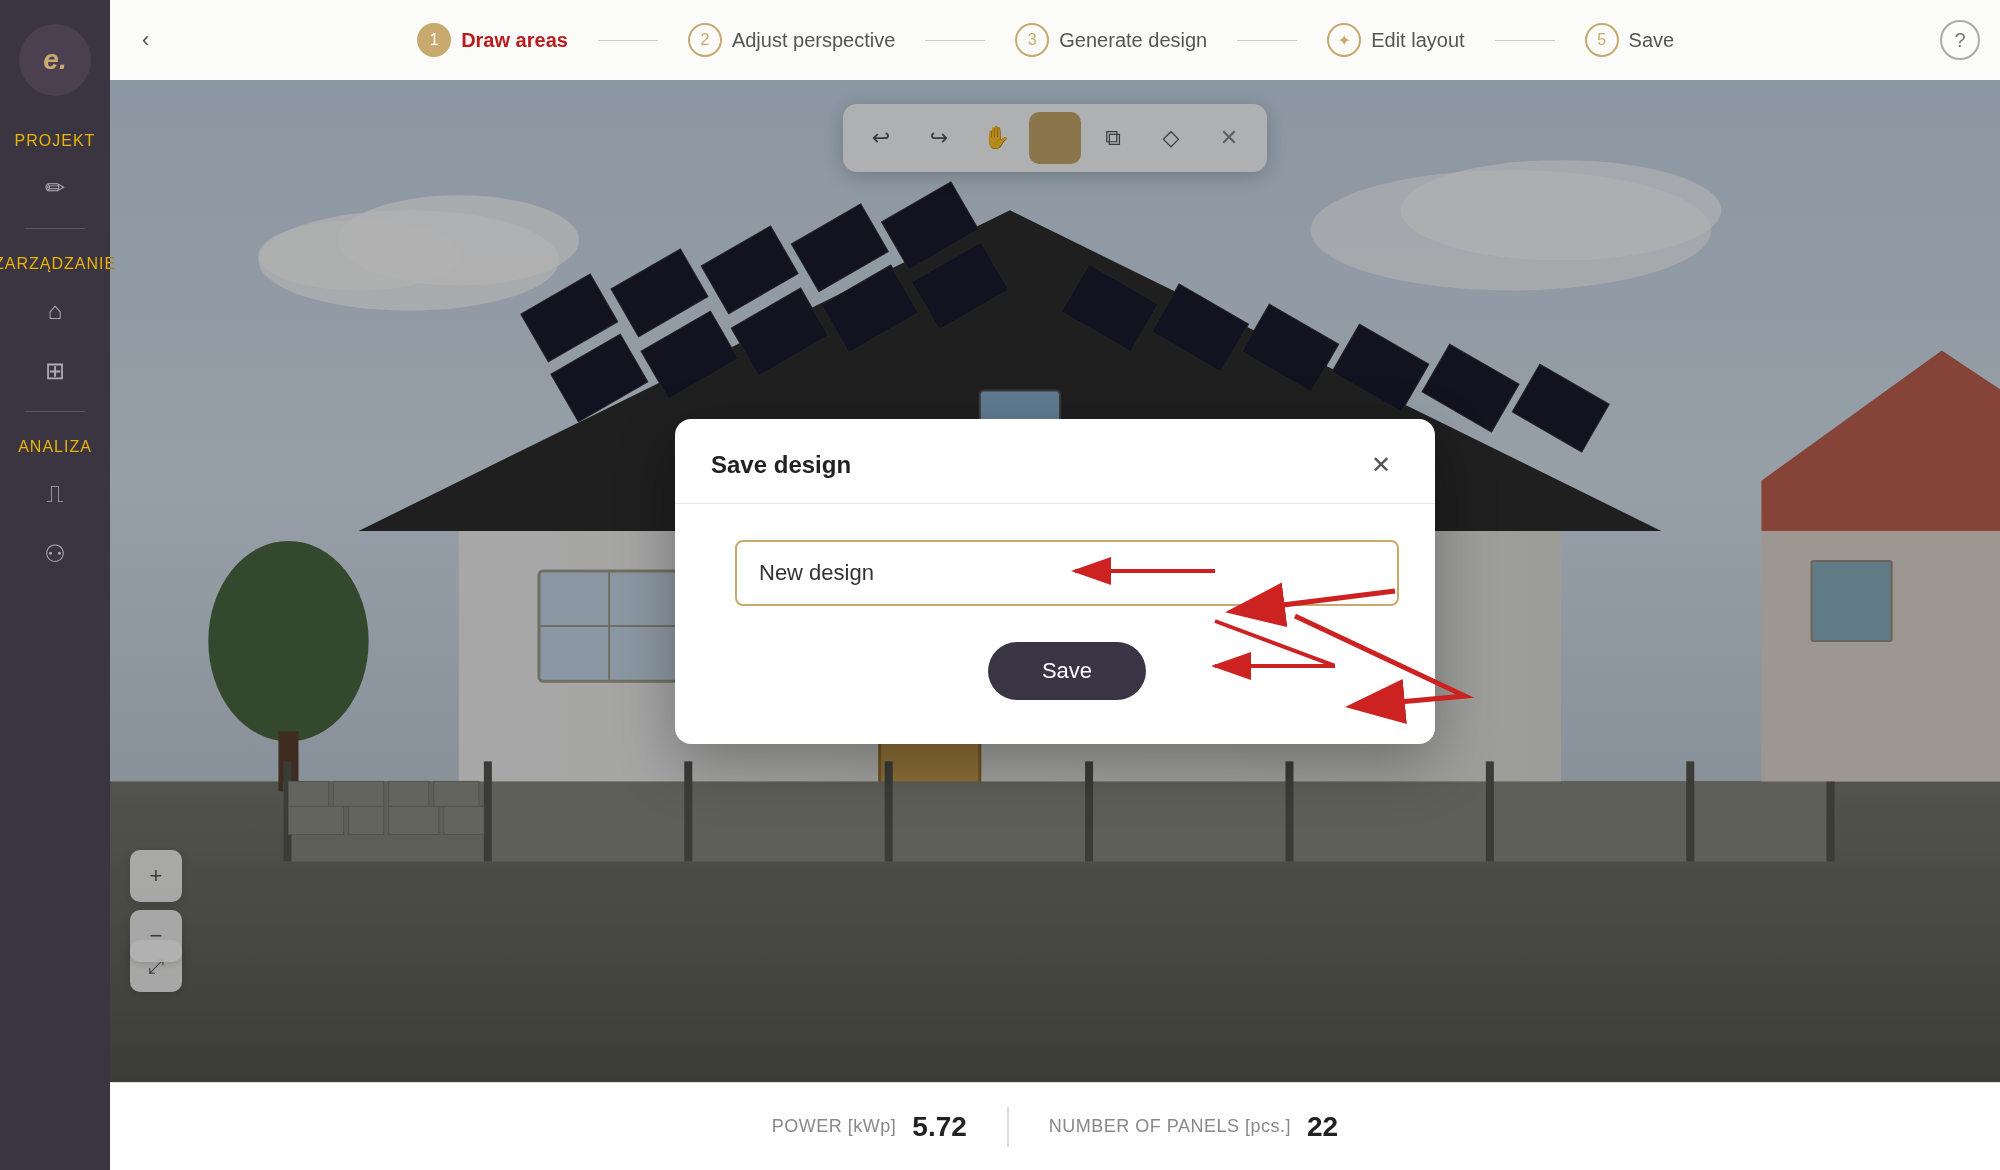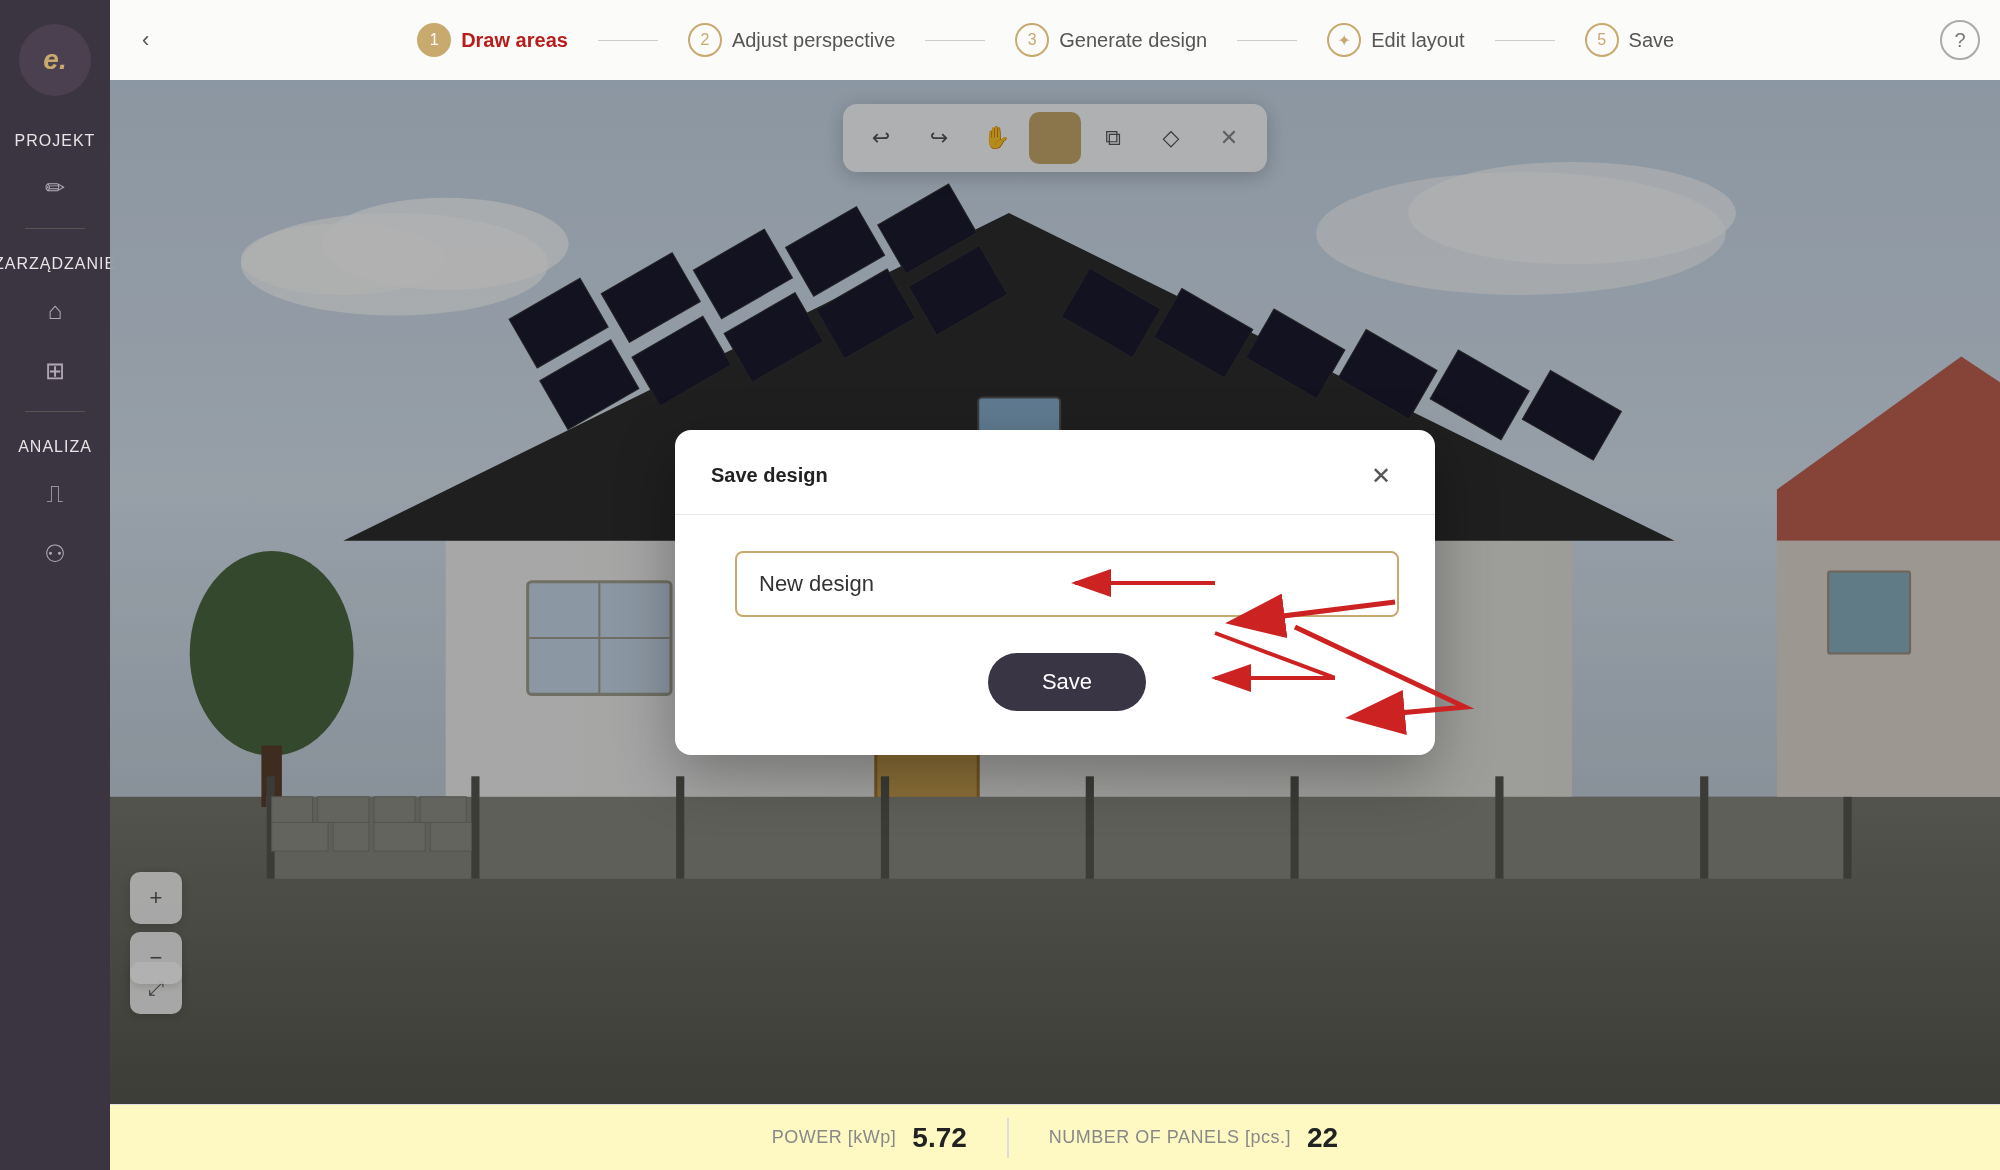--- a/index.html
+++ b/index.html
@@ -32,21 +32,21 @@
       margin: 24px auto 20px;
       display: flex;
       align-items: center;
       justify-content: center;
       font-size: 28px;
       color: #c8a96e;
       font-weight: bold;
       font-style: italic;
     }
     .sidebar-section-label {
-      color: #e5e5e5;
+      color: #eab308;
       font-size: 16px;
       letter-spacing: 1px;
       text-transform: uppercase;
       margin: 16px 0 8px;
       align-self: center;
     }
     .sidebar-icon {
       width: 52px;
       height: 52px;
       display: flex;
@@ -235,22 +235,22 @@
       box-shadow: 0 2px 8px rgba(0,0,0,0.15);
     }
     .expand-btn {
       position: absolute;
       left: 20px;
       bottom: 50px;
     }
 
     
     .status-bar {
-      height: 66px;
-      background: #fef9c3;
+      height: 88px;
+      background: #ffffff;
       display: flex;
       align-items: center;
       justify-content: center;
       gap: 40px;
       flex-shrink: 0;
       border-top: 1px solid #e0e0e0;
     }
     .status-item {
       display: flex;
       align-items: center;
@@ -293,21 +293,21 @@
       overflow: hidden;
     }
     .modal-header {
       display: flex;
       align-items: center;
       justify-content: space-between;
       padding: 28px 36px 20px;
       border-bottom: 1px solid #e8e8e8;
     }
     .modal-title {
-      font-size: 20px;
+      font-size: 24px;
       font-weight: 600;
       color: #222;
     }
     .modal-close {
       width: 36px;
       height: 36px;
       border: none;
       background: none;
       font-size: 24px;
       cursor: pointer;

